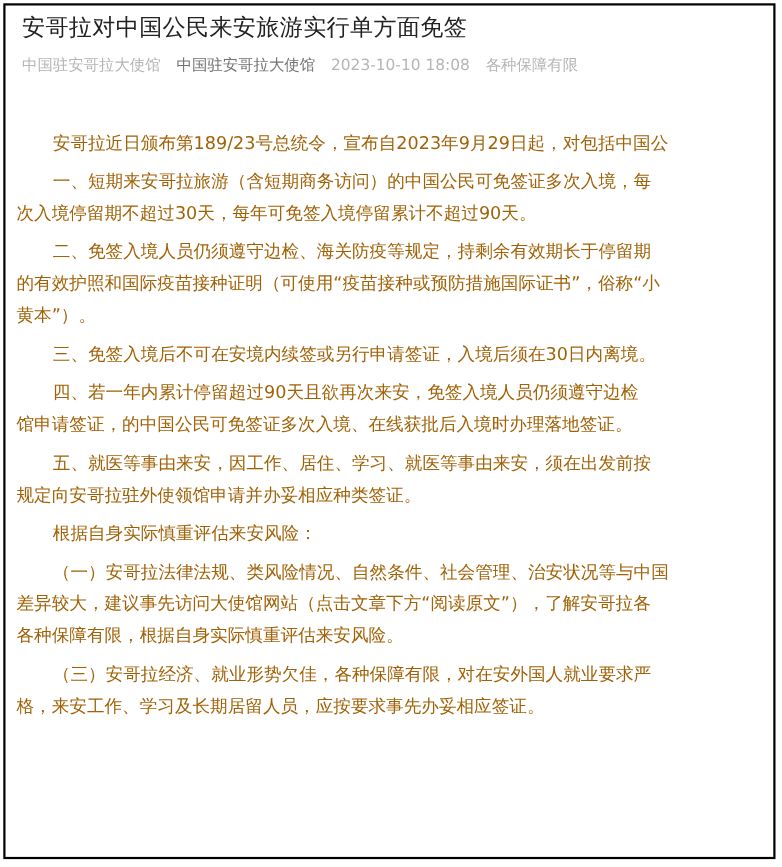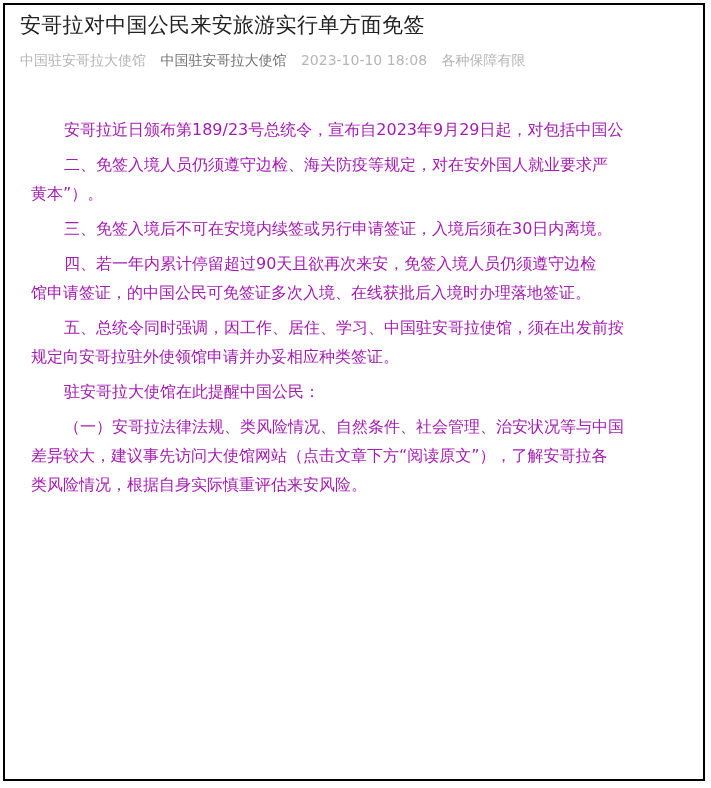--- a/index.html
+++ b/index.html
@@ -42,24 +42,24 @@
       top: 44px;
       font-size: 14px;
       line-height: 22px;
       white-space: nowrap;
       color: #b5b5b5;
     }
     .meta span { margin-right: 10px; }
     .meta .account-link { color: #737373; }
     .content {
       position: absolute;
-      left: 26px;
+      left: 10px;
       top: 110px;
       width: 676px;
-      color: #a21caf;
+      color: #a16207;
       font-size: 16px;
     }
     .para {
       margin: 0 0 6px 0;
     }
     .line {
       display: block;
       height: 29px;
       line-height: 29px;
       white-space: nowrap;
@@ -80,36 +80,45 @@
     <span class="account-link">中国驻安哥拉大使馆</span>
     <span>2023-10-10 18:08</span>
     <span>各种保障有限</span>
   </div>
 
   <div class="content">
     <p class="para">
       <span class="line first">安哥拉近日颁布第189/23号总统令，宣布自2023年9月29日起，对包括中国公</span>
     </p>
     <p class="para">
-      <span class="line first">二、免签入境人员仍须遵守边检、海关防疫等规定，对在安外国人就业要求严</span>
+      <span class="line first">一、短期来安哥拉旅游（含短期商务访问）的中国公民可免签证多次入境，每</span>
+      <span class="line">次入境停留期不超过30天，每年可免签入境停留累计不超过90天。</span>
+    </p>
+    <p class="para">
+      <span class="line first">二、免签入境人员仍须遵守边检、海关防疫等规定，持剩余有效期长于停留期</span>
+      <span class="line">的有效护照和国际疫苗接种证明（可使用“疫苗接种或预防措施国际证书”，俗称“小</span>
       <span class="line">黄本”）。</span>
     </p>
     <p class="para">
       <span class="line first">三、免签入境后不可在安境内续签或另行申请签证，入境后须在30日内离境。</span>
     </p>
     <p class="para">
       <span class="line first">四、若一年内累计停留超过90天且欲再次来安，免签入境人员仍须遵守边检</span>
       <span class="line">馆申请签证，的中国公民可免签证多次入境、在线获批后入境时办理落地签证。</span>
     </p>
     <p class="para">
-      <span class="line first">五、总统令同时强调，因工作、居住、学习、中国驻安哥拉使馆，须在出发前按</span>
+      <span class="line first">五、就医等事由来安，因工作、居住、学习、就医等事由来安，须在出发前按</span>
       <span class="line">规定向安哥拉驻外使领馆申请并办妥相应种类签证。</span>
     </p>
     <p class="para">
-      <span class="line first">驻安哥拉大使馆在此提醒中国公民：</span>
+      <span class="line first">根据自身实际慎重评估来安风险：</span>
     </p>
     <p class="para">
       <span class="line first">（一）安哥拉法律法规、类风险情况、自然条件、社会管理、治安状况等与中国</span>
       <span class="line">差异较大，建议事先访问大使馆网站（点击文章下方“阅读原文”），了解安哥拉各</span>
-      <span class="line">类风险情况，根据自身实际慎重评估来安风险。</span>
+      <span class="line">各种保障有限，根据自身实际慎重评估来安风险。</span>
+    </p>
+    <p class="para">
+      <span class="line first">（三）安哥拉经济、就业形势欠佳，各种保障有限，对在安外国人就业要求严</span>
+      <span class="line">格，来安工作、学习及长期居留人员，应按要求事先办妥相应签证。</span>
     </p>
   </div>
 </div>
 
 </body></html>

